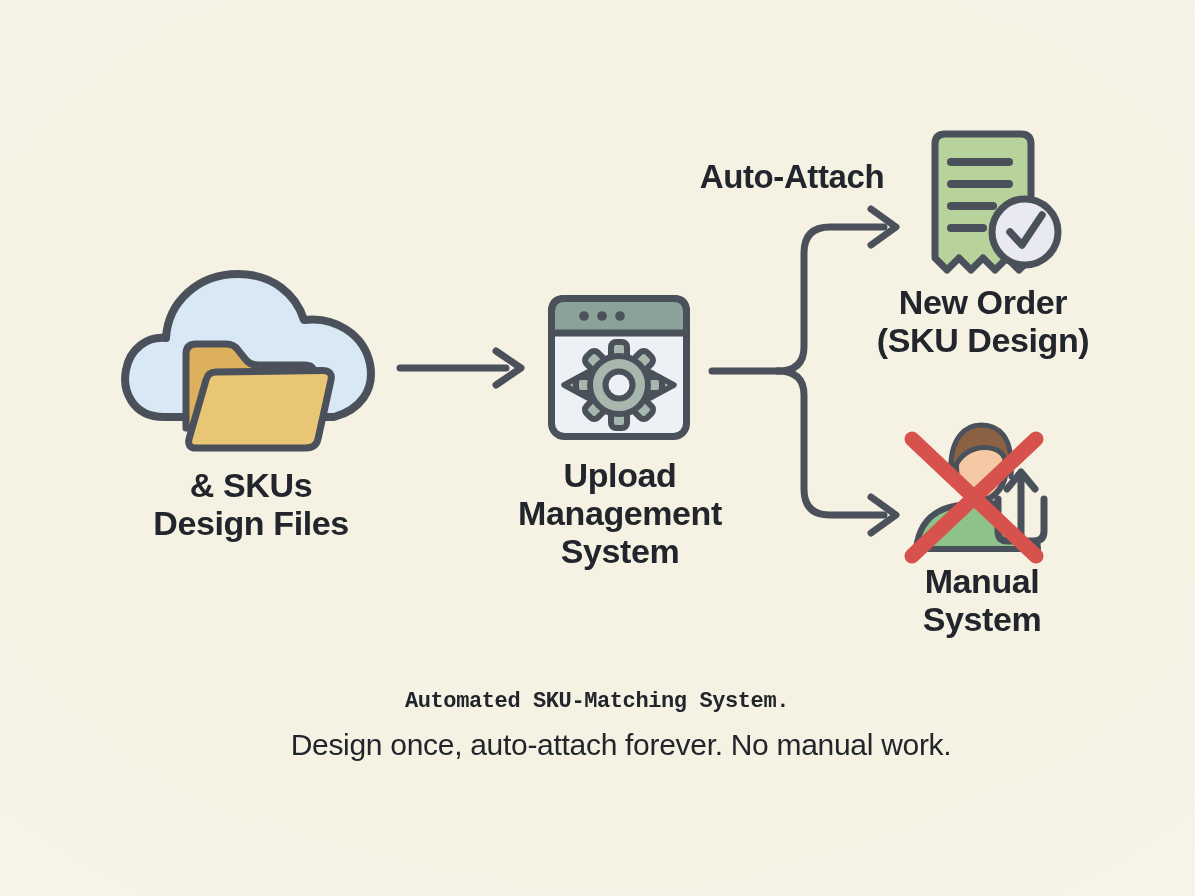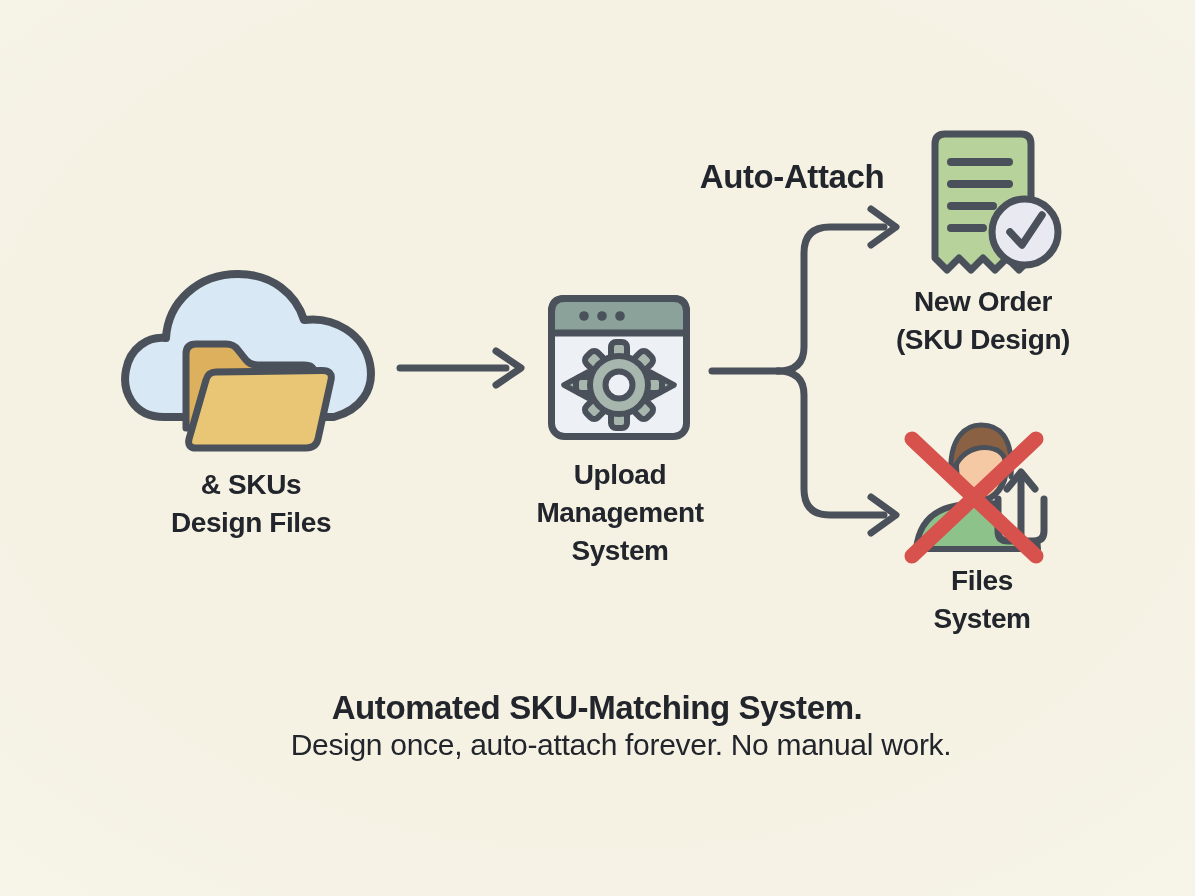--- a/index.html
+++ b/index.html
@@ -15,30 +15,30 @@
   svg{display:block;overflow:visible;}
 
   
   .ol{stroke:var(--outline);stroke-linecap:round;stroke-linejoin:round;}
   .nofill{fill:none;}
 
   
   .node-label{
     position:absolute;transform:translateX(-50%);
     text-align:center;color:var(--text);
-    font-weight:bold;font-size:28px;line-height:38px;letter-spacing:-0.4px;
+    font-weight:bold;font-size:34px;line-height:38px;letter-spacing:-0.4px;
     white-space:nowrap;
   }
   .edge-label{
     position:absolute;transform:translateX(-50%);
     color:var(--text);font-weight:bold;font-size:33px;letter-spacing:-0.4px;white-space:nowrap;
   }
   .caption-title{
     position:absolute;left:597px;transform:translateX(-50%);
-    color:var(--text);font-weight:bold;font-size:33px;letter-spacing:-0.4px;white-space:nowrap;
+    color:var(--text);font-weight:bold;font-size:22px;letter-spacing:-0.4px;white-space:nowrap;font-family:Liberation Mono, monospace;
   }
   .caption-subtitle{
     position:absolute;left:597px;transform:translateX(-50%);
     color:var(--text);font-weight:normal;font-size:30px;letter-spacing:-0.3px;white-space:nowrap;margin-left:24px;
   }
 
   
   .cloud{fill:var(--cloud_fill);}
   .folder-back{fill:var(--folder_back);}
   .folder-front{fill:var(--folder_front);}
@@ -143,21 +143,21 @@
     <div>Management</div>
     <div>System</div>
   </div>
 
   <div class="node-label" style="left:983px;top:283px">
     <div>New Order</div>
     <div>(SKU Design)</div>
   </div>
 
   <div class="node-label" style="left:982px;top:562px">
-    <div>Files</div>
+    <div>Manual</div>
     <div>System</div>
   </div>
 
   <div class="edge-label" style="left:792px;top:158px">Auto-Attach</div>
 
   <div class="caption-title" style="top:689px">Automated SKU-Matching System.</div>
   <div class="caption-subtitle" style="top:728px">Design once, auto-attach forever. No manual work.</div>
 
 </div>
 

